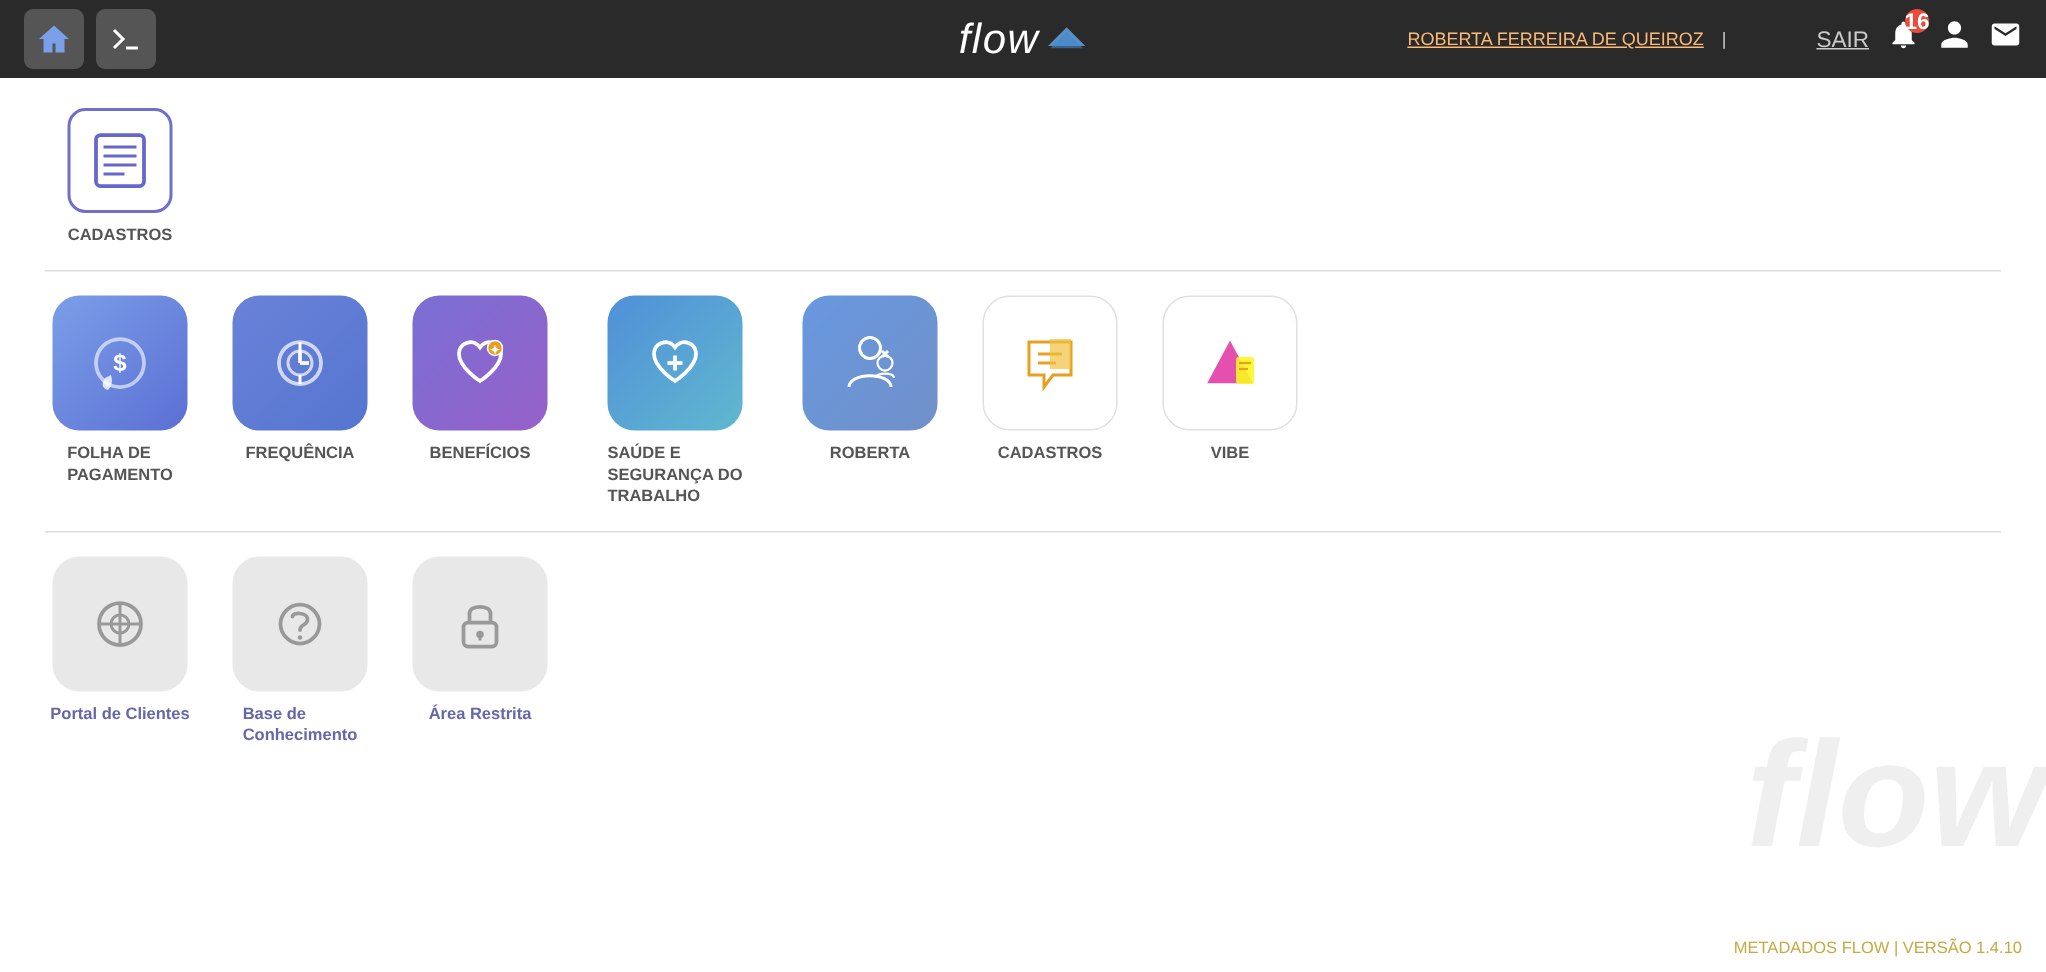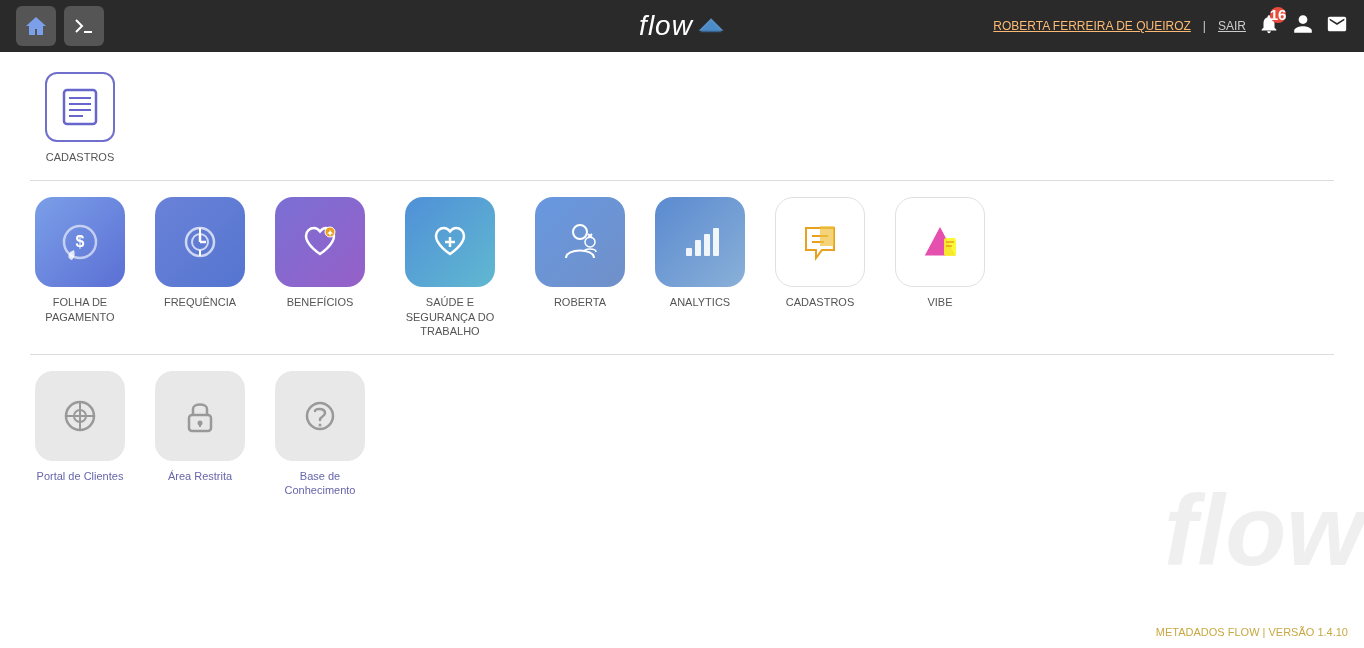--- a/index.html
+++ b/index.html
@@ -52,23 +52,24 @@
       gap: 12px;
     }
     #user-name {
       color: #fdba74;
       font-size: 12px;
       text-decoration: underline;
       cursor: pointer;
     }
     #sair-link {
       color: #ccc;
-      font-size: 12px;
+      font-size: 15px;
       cursor: pointer;
       text-decoration: underline;
+      margin-left: 48px;
     }
     .header-icon-btn {
       position: relative;
       cursor: pointer;
       color: white;
       font-size: 20px;
     }
     .badge {
       position: absolute;
       top: -6px;
@@ -123,23 +124,23 @@
       border-radius: 18px;
       display: flex;
       align-items: center;
       justify-content: center;
       margin-bottom: 8px;
     }
 
     .app-label {
       font-size: 11px;
       color: #555;
-      text-align: center;
+      text-align: left;
       line-height: 1.3;
-      font-weight: 400;
+      font-weight: 700;
     }
 
     
     .bg-blue-purple { background: linear-gradient(135deg, #7b9fe8, #5b6fd4); }
     .bg-purple-blue { background: linear-gradient(135deg, #6a82d8, #5575d0); }
     .bg-purple-pink { background: linear-gradient(135deg, #7a6fd4, #9660c8); }
     .bg-blue-cyan { background: linear-gradient(135deg, #5090d8, #60b8d0); }
     .bg-blue-slate { background: linear-gradient(135deg, #6898e0, #7090c8); }
     .bg-blue-grad { background: linear-gradient(135deg, #5a8ad0, #8ab0d8); }
 
@@ -309,31 +310,20 @@
             <path d="M8 38 C8 28 36 28 36 38" stroke="white" stroke-width="2" fill="none"></path>
             <circle cx="32" cy="22" r="5" stroke="white" stroke-width="1.5" fill="none"></circle>
             <path d="M26 32 C26 28 38 28 38 32" stroke="white" stroke-width="1.5" fill="none"></path>
             <line x1="30" y1="14" x2="34" y2="18" stroke="white" stroke-width="2"></line>
             <line x1="34" y1="14" x2="30" y2="18" stroke="white" stroke-width="2"></line>
           </svg>
         </div>
         <span class="app-label">ROBERTA</span>
       </div>
 
-      <div class="app-item">
-        <div class="app-icon bg-blue-grad">
-          <svg class="icon-svg" viewBox="0 0 44 44" fill="none">
-            <rect x="8" y="28" width="6" height="8" rx="1" fill="white" opacity="0.9"></rect>
-            <rect x="17" y="20" width="6" height="16" rx="1" fill="white" opacity="0.9"></rect>
-            <rect x="26" y="14" width="6" height="22" rx="1" fill="white" opacity="0.9"></rect>
-            <rect x="35" y="8" width="6" height="28" rx="1" fill="white" opacity="0.9"></rect>
-          </svg>
-        </div>
-        <span class="app-label">ANALYTICS</span>
-      </div>
 
 
       <div class="app-item">
         <div class="app-icon" style="background:white;border:1px solid #e0e0e0;">
           <svg class="icon-svg" viewBox="0 0 44 44" fill="none">
             <polygon points="8,8 36,8 36,30 24,30 18,38 18,30 8,30" fill="none" stroke="#e8a020" stroke-width="2"></polygon>
             <path d="M14 16 L30 16" stroke="#e8a020" stroke-width="2"></path>
             <path d="M14 22 L26 22" stroke="#e8a020" stroke-width="2"></path>
             <polygon points="22,6 36,6 36,26 22,26" fill="#f0c040" opacity="0.7"></polygon>
           </svg>
@@ -370,40 +360,40 @@
             <line x1="9" y1="23" x2="37" y2="23" stroke="#999" stroke-width="2"></line>
             <line x1="23" y1="9" x2="23" y2="37" stroke="#999" stroke-width="2"></line>
           </svg>
         </div>
         <span class="app-label" style="color:#6666aa;">Portal de Clientes</span>
       </div>
 
       <div class="app-item">
         <div class="app-icon-gray">
           <svg width="46" height="46" viewBox="0 0 46 46" fill="none">
+            <path d="M23 10 C16 10 10 16 10 23 C10 30 16 36 23 36 C30 36 36 30 36 23 C36 16 30 10 23 10Z" stroke="#999" stroke-width="2.5" fill="none"></path>
+            <path d="M18 18 C18 15 28 15 28 20 C28 24 23 23 23 27" stroke="#999" stroke-width="2.5" fill="none" stroke-linecap="round"></path>
+            <circle cx="23" cy="32" r="1.5" fill="#999"></circle>
+          </svg>
+        </div>
+        <span class="app-label" style="color:#6666aa;">Base de<br>Conhecimento</span>
+      </div>
+
+      <div class="app-item">
+        <div class="app-icon-gray">
+          <svg width="46" height="46" viewBox="0 0 46 46" fill="none">
             <rect x="12" y="22" width="22" height="16" rx="3" stroke="#999" stroke-width="2.5" fill="none"></rect>
             <path d="M16 22 L16 16 C16 10 30 10 30 16 L30 22" stroke="#999" stroke-width="2.5" fill="none"></path>
             <circle cx="23" cy="30" r="2.5" fill="#999"></circle>
             <line x1="23" y1="30" x2="23" y2="34" stroke="#999" stroke-width="2"></line>
           </svg>
         </div>
         <span class="app-label" style="color:#6666aa;">Área Restrita</span>
       </div>
 
-      <div class="app-item">
-        <div class="app-icon-gray">
-          <svg width="46" height="46" viewBox="0 0 46 46" fill="none">
-            <path d="M23 10 C16 10 10 16 10 23 C10 30 16 36 23 36 C30 36 36 30 36 23 C36 16 30 10 23 10Z" stroke="#999" stroke-width="2.5" fill="none"></path>
-            <path d="M18 18 C18 15 28 15 28 20 C28 24 23 23 23 27" stroke="#999" stroke-width="2.5" fill="none" stroke-linecap="round"></path>
-            <circle cx="23" cy="32" r="1.5" fill="#999"></circle>
-          </svg>
-        </div>
-        <span class="app-label" style="color:#6666aa;">Base de<br>Conhecimento</span>
-      </div>
-
     </div>
   </div>
 
   <div id="watermark">flow</div>
 
   <div id="footer">
     <span>METADADOS FLOW | VERSÃO 1.4.10</span>
   </div>
 </div>
 

